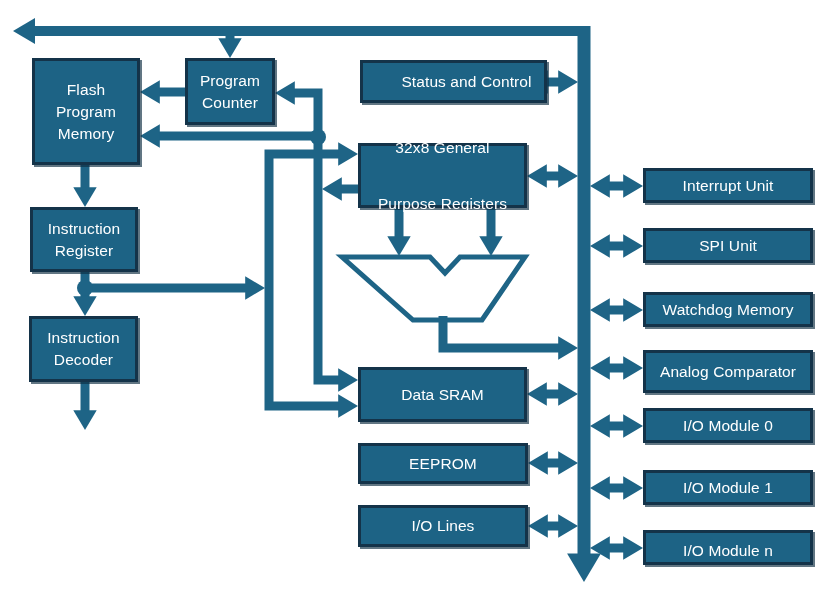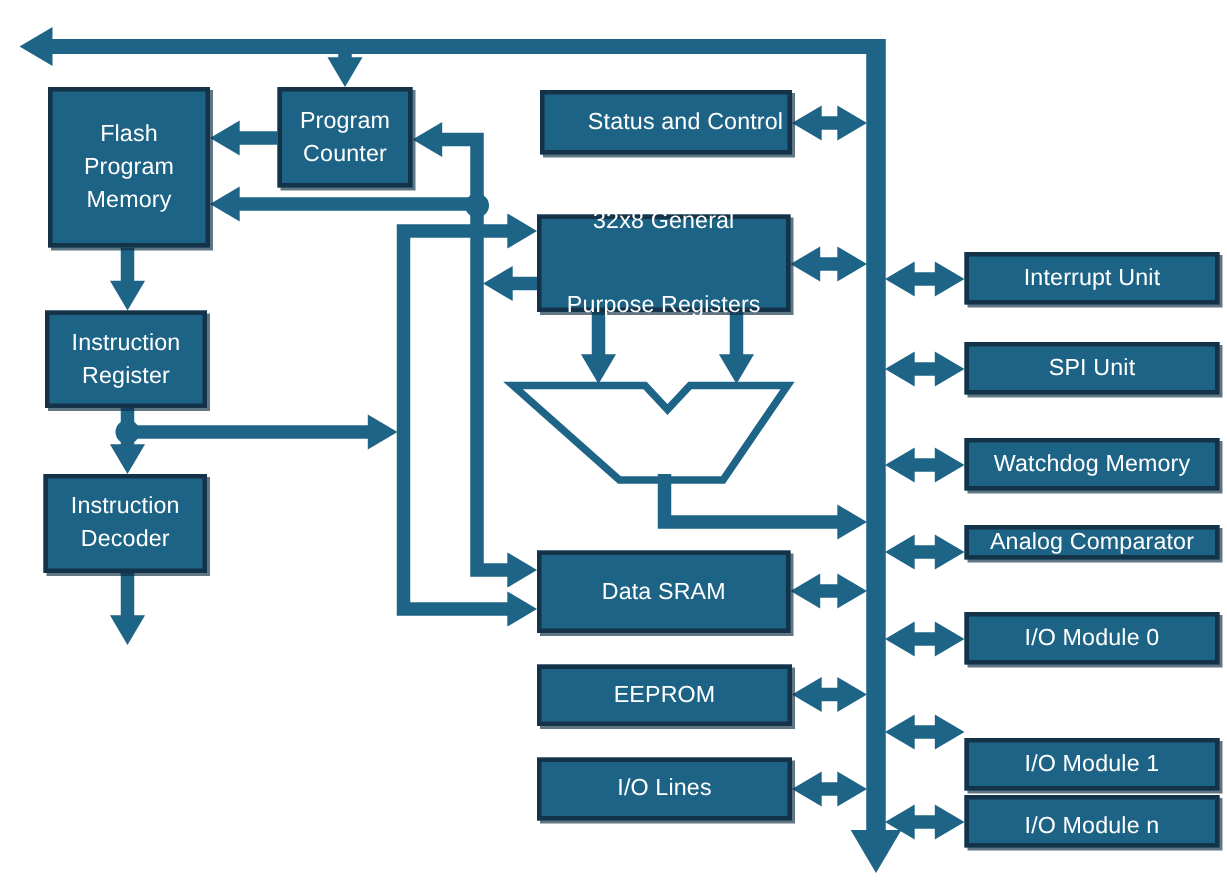--- a/index.html
+++ b/index.html
@@ -171,21 +171,21 @@
   <div id="nodes">
       <div class="box" style="left: 32px; top: 58px; width: 108px; height: 107px;">
         <div class="box-line">Flash</div>
         <div class="box-line">Program</div>
         <div class="box-line">Memory</div>
       </div>
       <div class="box" style="left: 185px; top: 58px; width: 90px; height: 67px;">
         <div class="box-line">Program</div>
         <div class="box-line">Counter</div>
       </div>
-      <div class="box" style="left: 360px; top: 60px; width: 168px; height: 43px; padding-left: 26px;">
+      <div class="box" style="left: 360px; top: 60px; width: 187px; height: 43px; padding-left: 26px;">
         <div class="box-line">Status and Control</div>
       </div>
       <div class="box" style="left: 358px; top: 143px; width: 169px; height: 65px; gap: 34px;">
         <div class="box-line">32x8 General</div>
         <div class="box-line">Purpose Registers</div>
       </div>
       <div class="box" style="left: 30px; top: 207px; width: 108px; height: 65px;">
         <div class="box-line">Instruction</div>
         <div class="box-line">Register</div>
       </div>
@@ -204,26 +204,26 @@
       </div>
       <div class="box" style="left: 643px; top: 168px; width: 170px; height: 35px;">
         <div class="box-line">Interrupt Unit</div>
       </div>
       <div class="box" style="left: 643px; top: 228px; width: 170px; height: 35px; align-items: center;">
         <div class="box-line">SPI Unit</div>
       </div>
       <div class="box" style="left: 643px; top: 292px; width: 170px; height: 35px;">
         <div class="box-line">Watchdog Memory</div>
       </div>
-      <div class="box" style="left: 643px; top: 350px; width: 170px; height: 23px;">
+      <div class="box" style="left: 643px; top: 350px; width: 170px; height: 43px;">
         <div class="box-line">Analog Comparator</div>
       </div>
       <div class="box" style="left: 643px; top: 408px; width: 170px; height: 35px;">
         <div class="box-line">I/O Module 0</div>
       </div>
-      <div class="box" style="left: 643px; top: 470px; width: 170px; height: 35px; margin-top: 22px;">
+      <div class="box" style="left: 643px; top: 470px; width: 170px; height: 35px;">
         <div class="box-line">I/O Module 1</div>
       </div>
       <div class="box" style="left: 643px; top: 530px; width: 170px; height: 35px; justify-content: flex-end;">
         <div class="box-line">I/O Module n</div>
       </div>
     </div>
 </div>
 
 </body></html>

